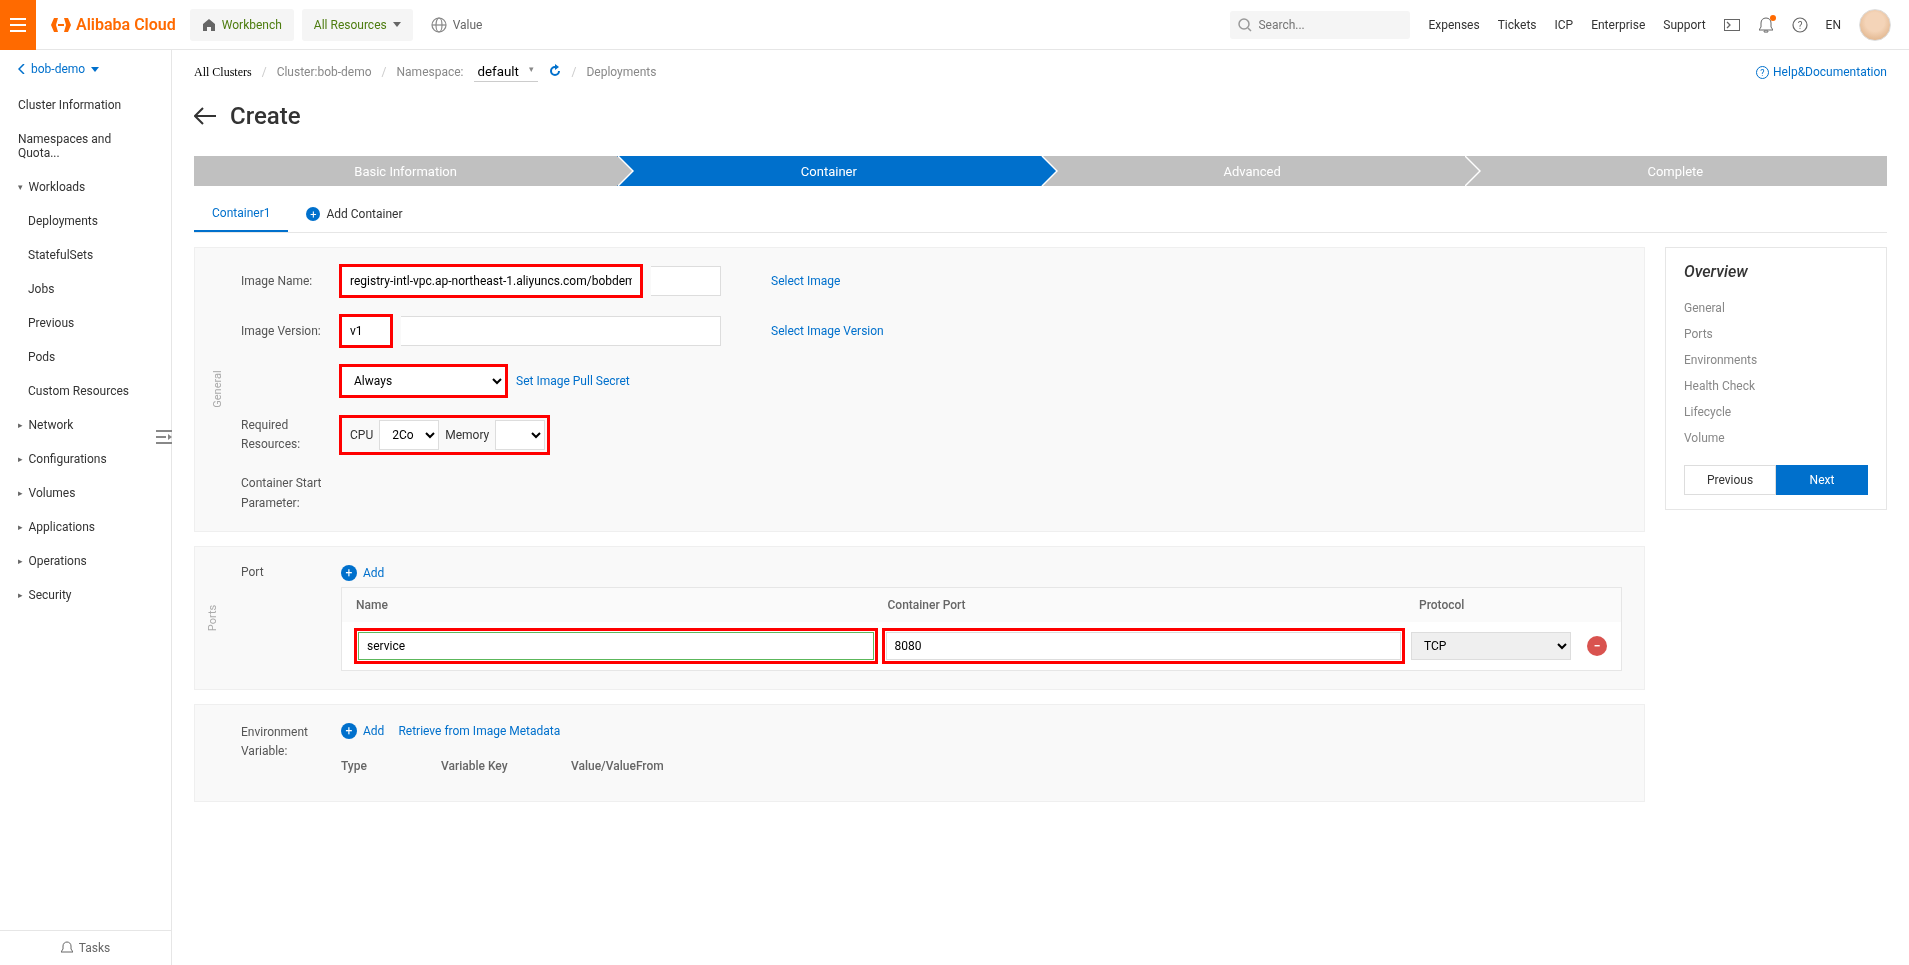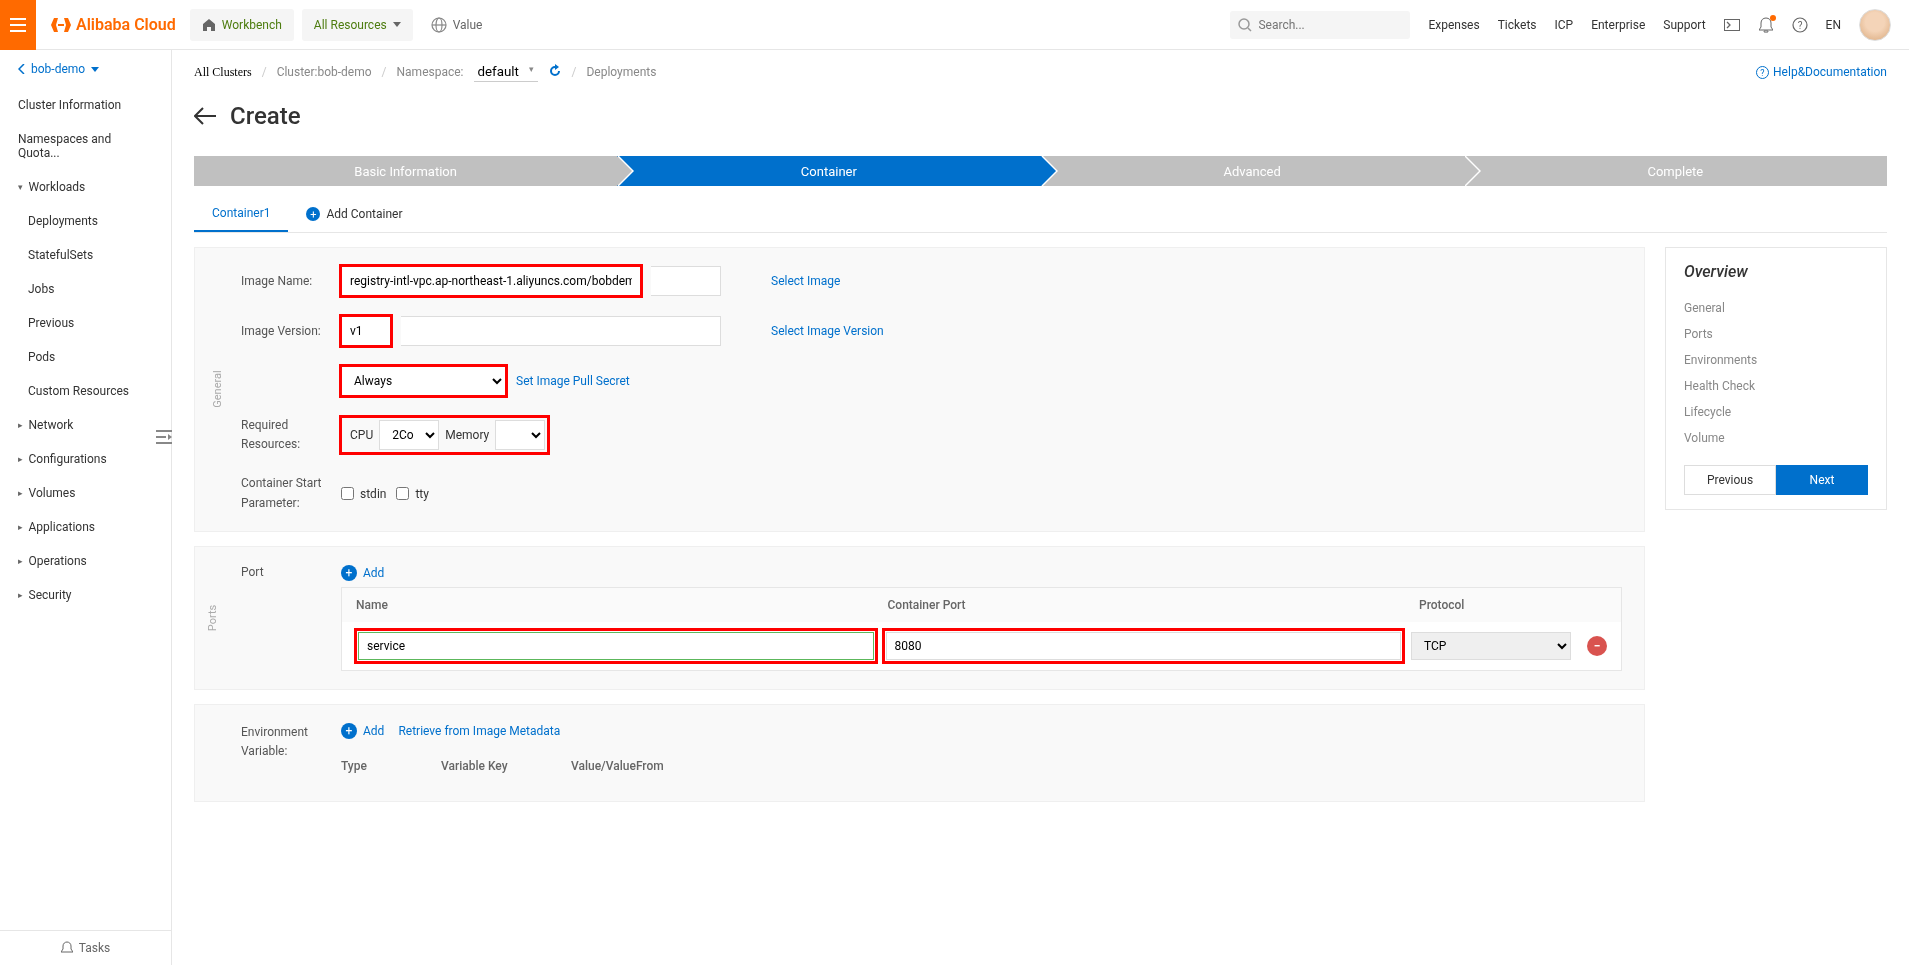--- a/index.html
+++ b/index.html
@@ -326,30 +326,20 @@
                 <span class="hl-red" style="display:flex;align-items:center;padding:3px;gap:6px">
                   <span style="padding-left:6px">CPU</span>
                   <select class="sel" style="width:60px"><option>2Core</option></select>
                   <span>Memory</span>
                   <select class="sel" style="width:50px"><option></option></select>
                 </span>
               </div>
             </div>
             <div class="row">
               <div class="row-label" style="line-height:1.6">Container Start Parameter:</div>
-              <div class="row-ctrl">
-                <label class="cb-group">
-                    <input type="checkbox" style="">
-                    <span>stdin</span>
-                  </label>
-                <label class="cb-group">
-                    <input type="checkbox" style="">
-                    <span>tty</span>
-                  </label>
-              </div>
             </div>
           </div>
         </div>
 
         <div class="section">
           <div class="section-label">Ports</div>
           <div class="section-body">
             <div class="row" style="align-items:flex-start">
               <div class="row-label">Port</div>
               <div style="flex:1">

